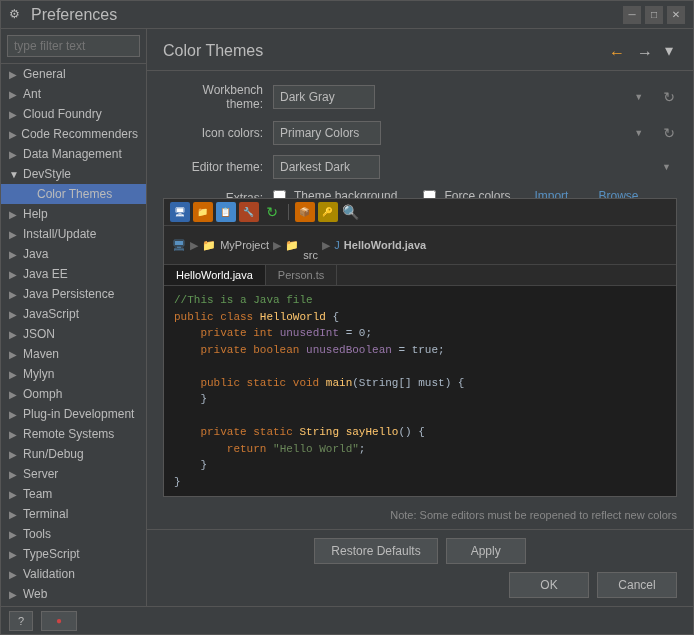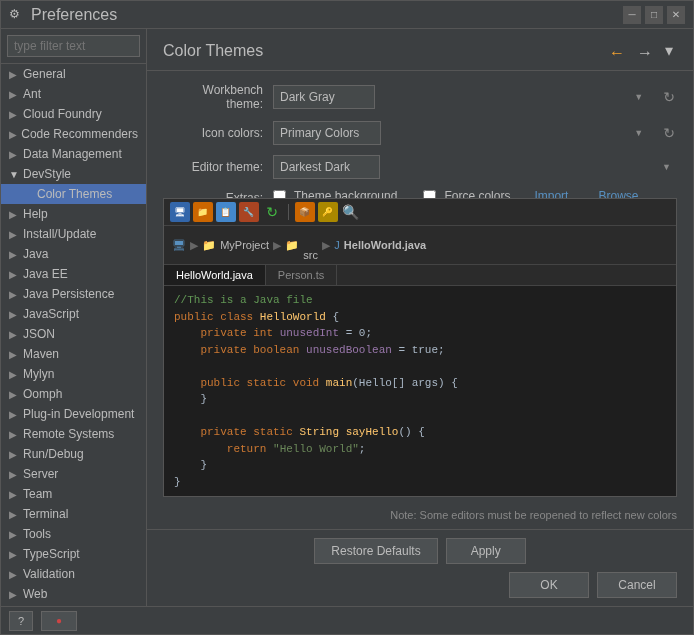--- a/index.html
+++ b/index.html
@@ -325,21 +325,21 @@
         <div class="preview-tabs">
           <div class="preview-tab active">HelloWorld.java</div>
           <div class="preview-tab inactive">Person.ts</div>
         </div>
         <div class="code-area">
           <div class="code-line code-comment">//This is a Java file</div>
           <div class="code-line"><span class="code-keyword">public class </span><span class="code-class">HelloWorld</span><span class="code-default"> {</span></div>
           <div class="code-line"><span class="code-default">    </span><span class="code-keyword">private int </span><span class="code-variable">unusedInt</span><span class="code-default"> = 0;</span></div>
           <div class="code-line"><span class="code-default">    </span><span class="code-keyword">private boolean </span><span class="code-variable">unusedBoolean</span><span class="code-default"> = true;</span></div>
           <div class="code-line">&nbsp;</div>
-          <div class="code-line"><span class="code-default">    </span><span class="code-keyword">public static void </span><span class="code-method">main</span><span class="code-default">(Hello[] args) {</span></div>
+          <div class="code-line"><span class="code-default">    </span><span class="code-keyword">public static void </span><span class="code-method">main</span><span class="code-default">(String[] must) {</span></div>
           <div class="code-line"><span class="code-default">    }</span></div>
           <div class="code-line">&nbsp;</div>
           <div class="code-line"><span class="code-default">    </span><span class="code-keyword">private static </span><span class="code-class">String</span><span class="code-default"> </span><span class="code-method">sayHello</span><span class="code-default">() {</span></div>
           <div class="code-line"><span class="code-default">        </span><span class="code-keyword">return </span><span class="code-string">"Hello World"</span><span class="code-default">;</span></div>
           <div class="code-line"><span class="code-default">    }</span></div>
           <div class="code-line"><span class="code-default">}</span></div>
         </div>
       </div>
 
       <div class="note-bar">

